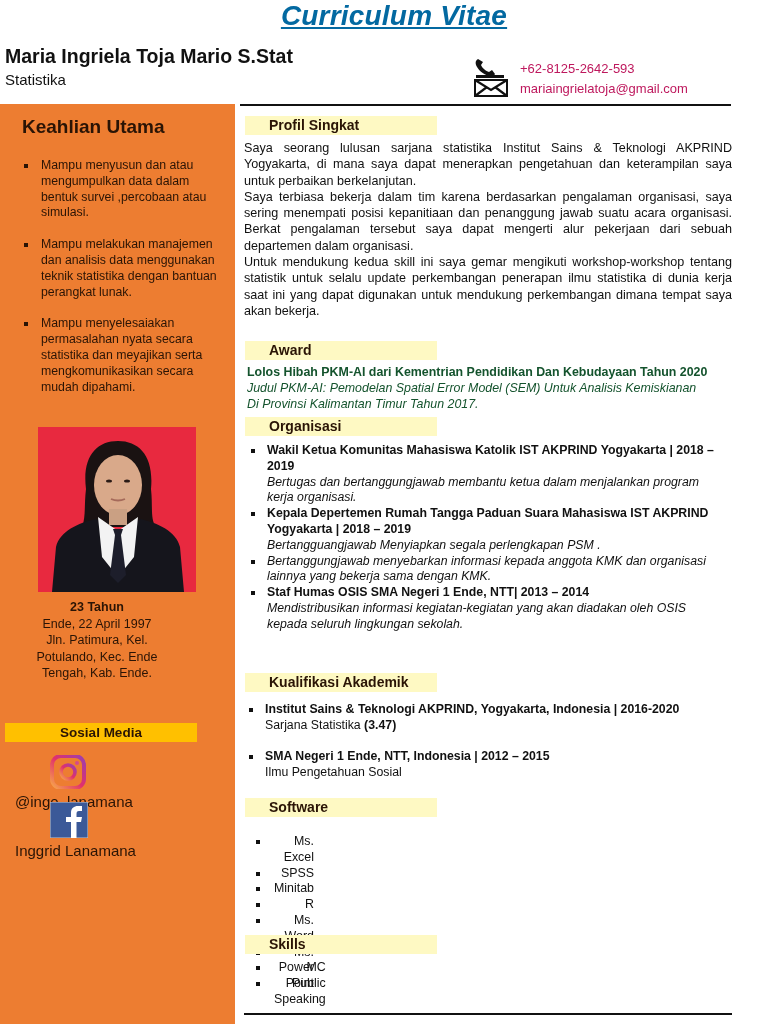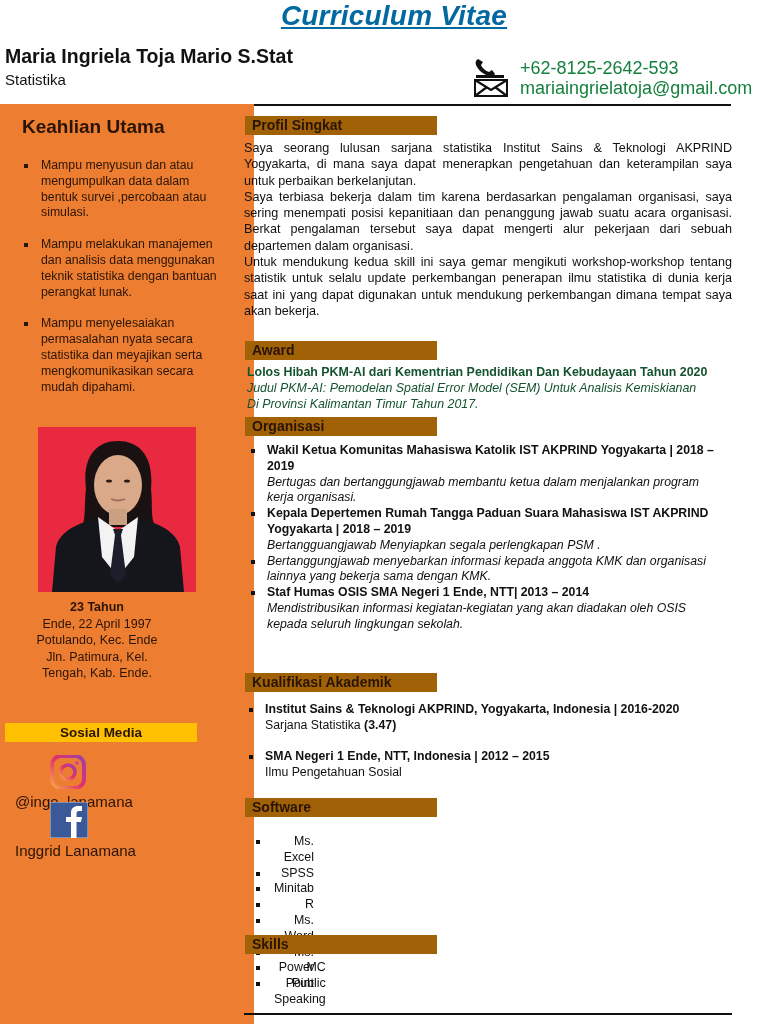--- a/index.html
+++ b/index.html
@@ -8,42 +8,42 @@
 
   .title { position: absolute; top: 0; left: 0; width: 768px; text-align: center; }
   .title span { font-size: 28px; font-weight: bold; font-style: italic; text-decoration: underline; letter-spacing: 0.2px; color: #0369a1; display: inline-block; padding-left: 20px; }
 
   .name { position: absolute; top: 45px; left: 5px; font-size: 19.5px; font-weight: bold; color: #111; }
   .subtitle { position: absolute; top: 71px; left: 5px; font-size: 15px; color: #111; }
 
   .contact { position: absolute; top: 58px; left: 474px; }
   .contact-row { display: flex; align-items: center; height: 20px; }
   .contact-row .icon { width: 38px; display: flex; justify-content: flex-start; align-items: center; }
-  .contact-row .txt { font-size: 18px; color: #15803d; margin-left: 8px; }
+  .contact-row .txt { font-size: 13px; color: #be185d; margin-left: 8px; }
 
   .top-rule { position: absolute; top: 104px; left: 240px; width: 491px; height: 2px; background: #111; }
   .bottom-rule { position: absolute; top: 1013px; left: 244px; width: 488px; height: 2px; background: #111; }
 
-  .sidebar { position: absolute; top: 104px; left: 0; width: 254px; height: 920px; background: #ed7d31; padding-left: 40px; }
+  .sidebar { position: absolute; top: 104px; left: 0; width: 235px; height: 920px; background: #ed7d31; padding-left: 40px; }
   .sb-heading { position: absolute; top: 12px; left: 22px; font-size: 19px; font-weight: bold; color: #2a1405; }
   .sb-list { position: absolute; top: 54px; left: 24px; list-style: none; width: 200px; }
   .sb-list li { position: relative; padding-left: 17px; font-size: 12.3px; line-height: 15.8px; color: #2a1405; margin-bottom: 16px; }
   .sb-list li::before { content: ""; position: absolute; left: 0; top: 6px; width: 4px; height: 4px; background: #2a1405; }
 
   .photo { position: absolute; top: 323px; left: 38px; width: 158px; height: 165px; background: #e8293f; overflow: hidden; }
 
   .bio { position: absolute; top: 495px; left: 0; width: 194px; text-align: center; font-size: 12.5px; line-height: 16.5px; color: #2a1405; }
   .bio .age { font-weight: bold; }
 
   .social-bar { position: absolute; top: 619px; left: 5px; width: 192px; height: 19px; background: #ffc000; text-align: center; font-size: 13.5px; font-weight: bold; color: #2a1405; line-height: 19px; }
   .social-row { position: absolute; left: 3px; display: flex; align-items: center; flex-direction: column; }
   .social-row .lbl { font-size: 15px; color: #2a1405; margin-left: 12px; }
 
   .main { position: absolute; top: 0; left: 0; }
-  .sec-bar { position: absolute; left: 245px; width: 192px; height: 19px; background: #a16207; padding-left: 7px; font-size: 14px; font-weight: bold; color: #2a1405; line-height: 19px; }
+  .sec-bar { position: absolute; left: 245px; width: 192px; height: 19px; background: #fef9c3; padding-left: 24px; font-size: 14px; font-weight: bold; color: #2a1405; line-height: 19px; }
 
   .para { position: absolute; left: 244px; width: 488px; font-size: 12.6px; line-height: 16.3px; text-align: justify; color: #111; }
   .para p { margin: 0; }
 
   .award { position: absolute; top: 365px; left: 247px; width: 485px; font-size: 12.4px; line-height: 15.9px; color: #14532d; }
   .award .b { font-weight: bold; }
   .award .i { font-style: italic; }
 
   .blist { position: absolute; list-style: none; }
   .blist li { position: relative; padding-left: 20px; }
@@ -124,22 +124,22 @@
 
       <ellipse cx="71" cy="54" rx="3" ry="1.6" fill="#2a1a15"></ellipse>
       <ellipse cx="89" cy="54" rx="3" ry="1.6" fill="#2a1a15"></ellipse>
       <path d="M73 72 Q80 75 87 72" stroke="#a56a5a" stroke-width="1.8" fill="none"></path>
     </svg>
   </div>
 
   <div class="bio">
     <div class="age">23 Tahun</div>
     <div>Ende, 22 April 1997</div>
+    <div>Jln. Patimura, Kel.</div>
     <div>Potulando, Kec. Ende</div>
-    <div>Jln. Patimura, Kel.</div>
     <div>Tengah, Kab. Ende.</div>
   </div>
 
   <div class="social-bar">Sosial Media</div>
 
   <div class="social-row" style="top:651px;">
     <span>
       <svg width="36" height="34" viewBox="0 0 36 34">
         <defs>
           <linearGradient id="ig" x1="0" y1="1" x2="1" y2="0">

